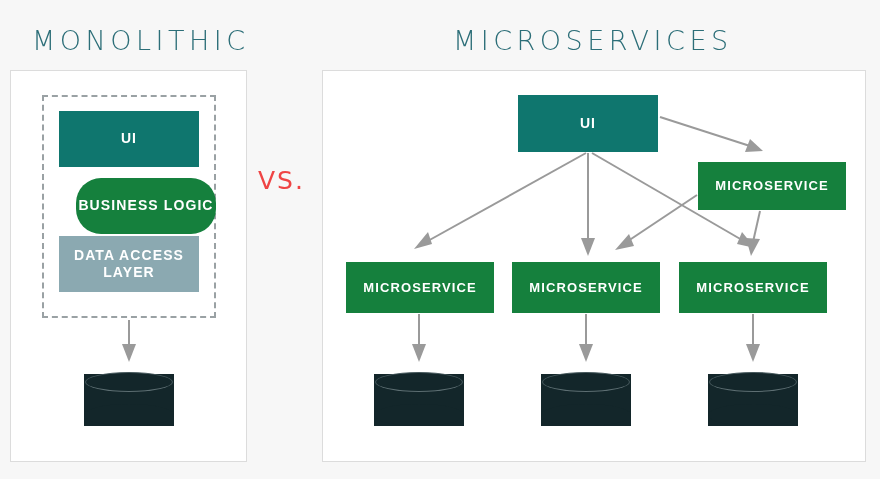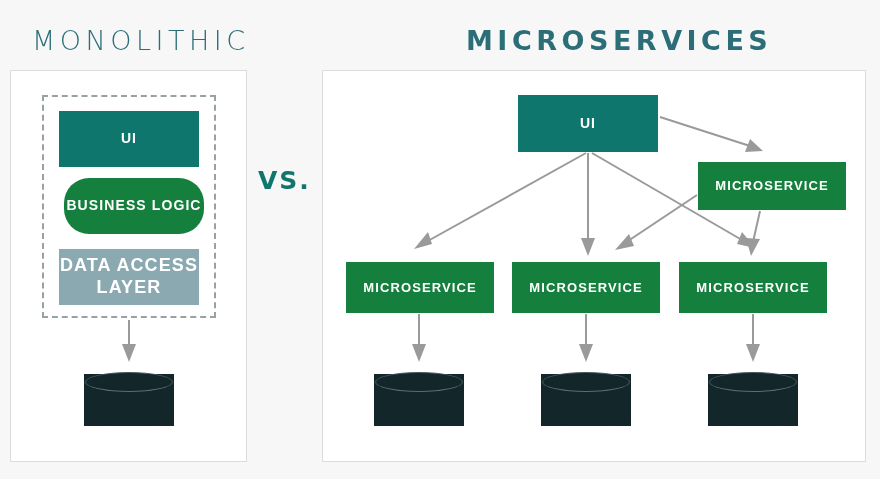--- a/index.html
+++ b/index.html
@@ -15,28 +15,28 @@
   .title{
     position:absolute;
     color:#2c6e78;
     font-size:27px;
     font-weight:300;
     letter-spacing:4.5px;
     white-space:nowrap;
     font-family:"DejaVu Sans",sans-serif;
   }
   #title-mono{left:32px;top:25px;}
-  #title-micro{left:466px;top:25px;font-weight:bold;}
+  #title-micro{left:453px;top:25px;}
 
   .vs{
     position:absolute;
     left:258px;top:166px;
-    color:#0f766e;
+    color:#ef4444;
     font-size:25px;
-    font-weight:700;
+    font-weight:400;
     letter-spacing:2px;
     font-family:"DejaVu Sans",sans-serif;
   }
 
   
   .panel{
     position:absolute;
     background:#ffffff;
     border:1px solid #dcdcdc;
     box-sizing:border-box;
@@ -61,22 +61,22 @@
     font-weight:bold;
     letter-spacing:1.1px;
     line-height:1.22;
     box-sizing:border-box;
   }
   .box.dark{background:#0f766e;}
   .box.teal{background:#15803d;}
   .box.gray{background:#8ba9b1;}
 
   #mono-ui       {left:59px; top:111px; width:140px;height:56px;font-size:14px;}
-  #mono-bl       {left:64px; top:178px; width:140px;height:56px;font-size:14px;border-radius:25px;}
-  #mono-dal      {left:59px; top:249px; width:140px;height:56px;font-size:18px;}
+  #mono-bl       {left:76px; top:178px; width:140px;height:56px;font-size:14px;border-radius:25px;}
+  #mono-dal      {left:59px; top:236px; width:140px;height:56px;font-size:14px;}
 
   #micro-ui      {left:518px;top:95px; width:140px;height:57px;font-size:14px;}
   #micro-right   {left:698px;top:162px;width:148px;height:48px;font-size:13px;}
   #micro-b1      {left:346px;top:262px;width:148px;height:51px;font-size:13px;}
   #micro-b2      {left:512px;top:262px;width:148px;height:51px;font-size:13px;}
   #micro-b3      {left:679px;top:262px;width:148px;height:51px;font-size:13px;}
 
   
   .cyl{position:absolute;width:90px;height:72px;}
   .cyl .body{

